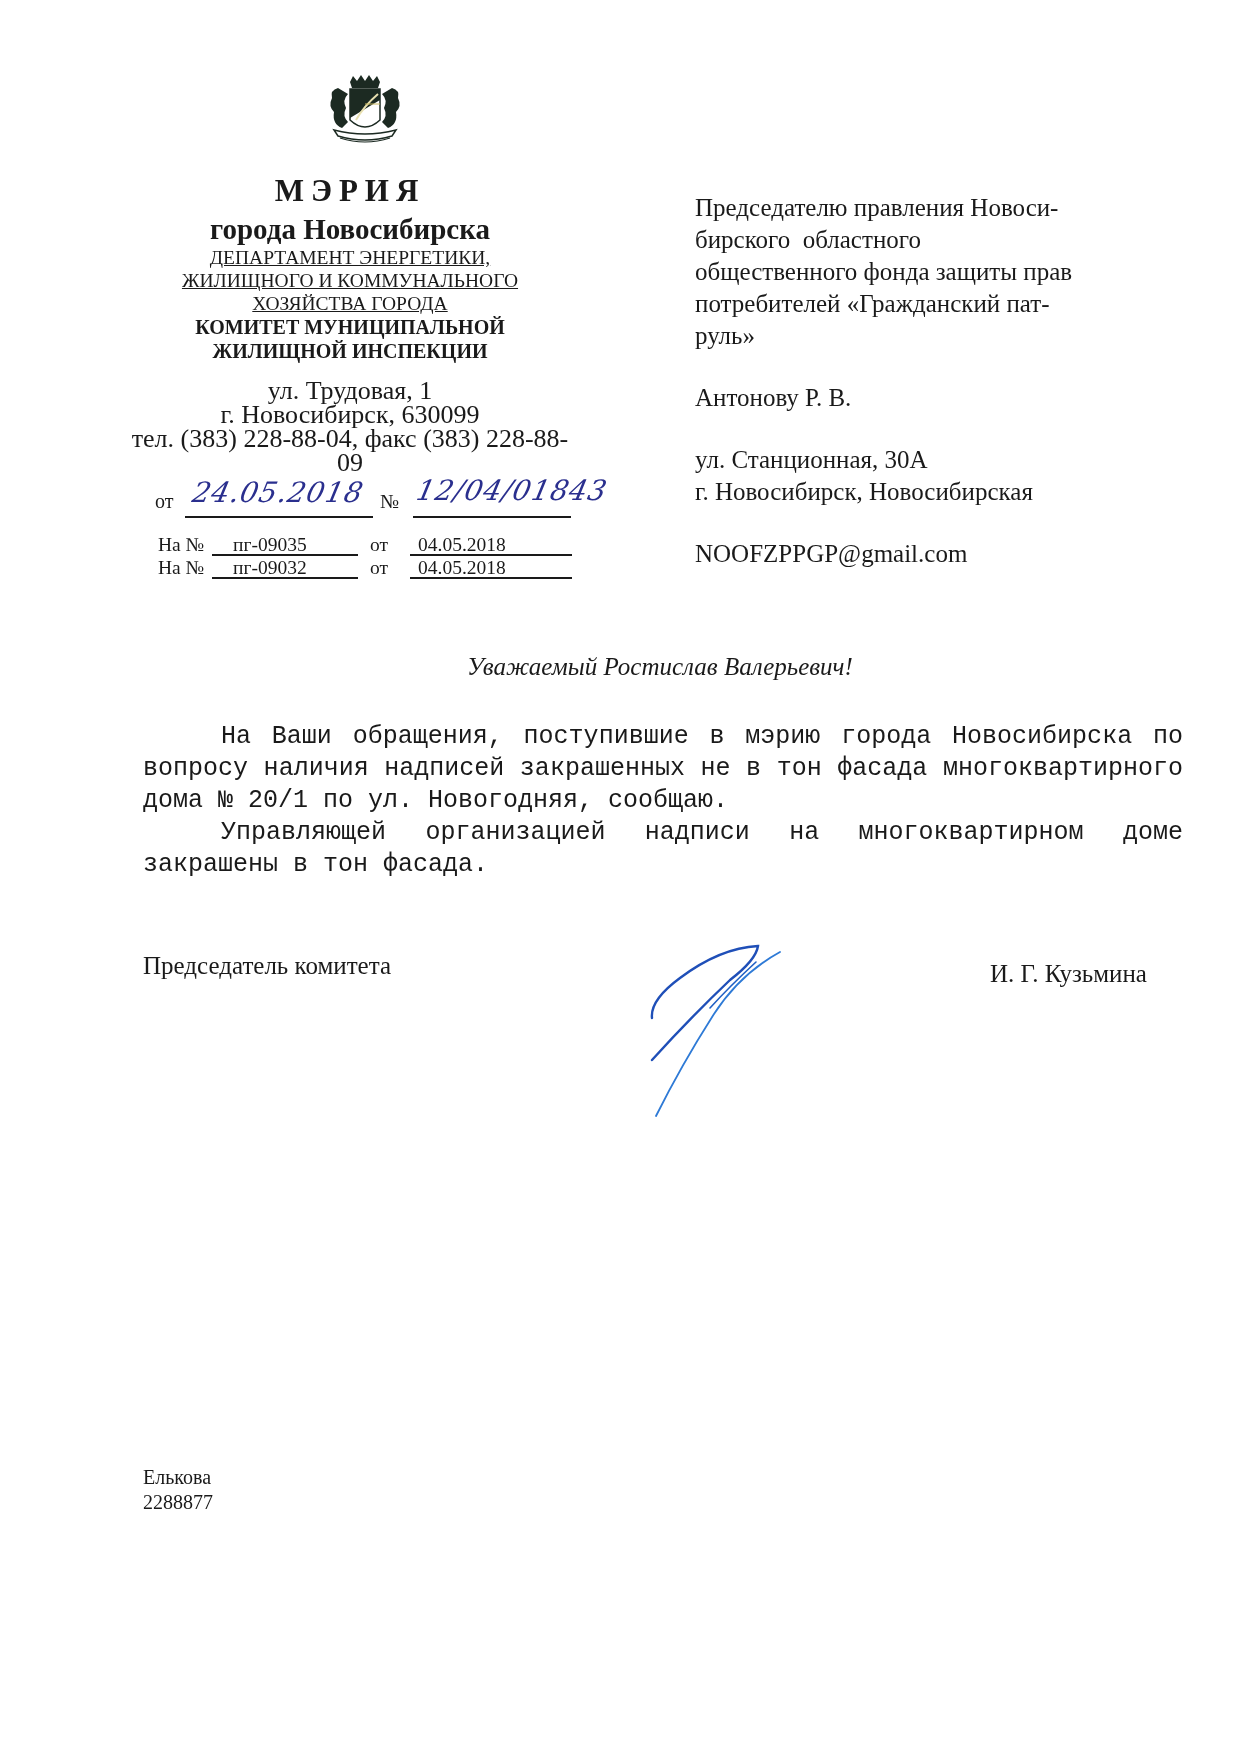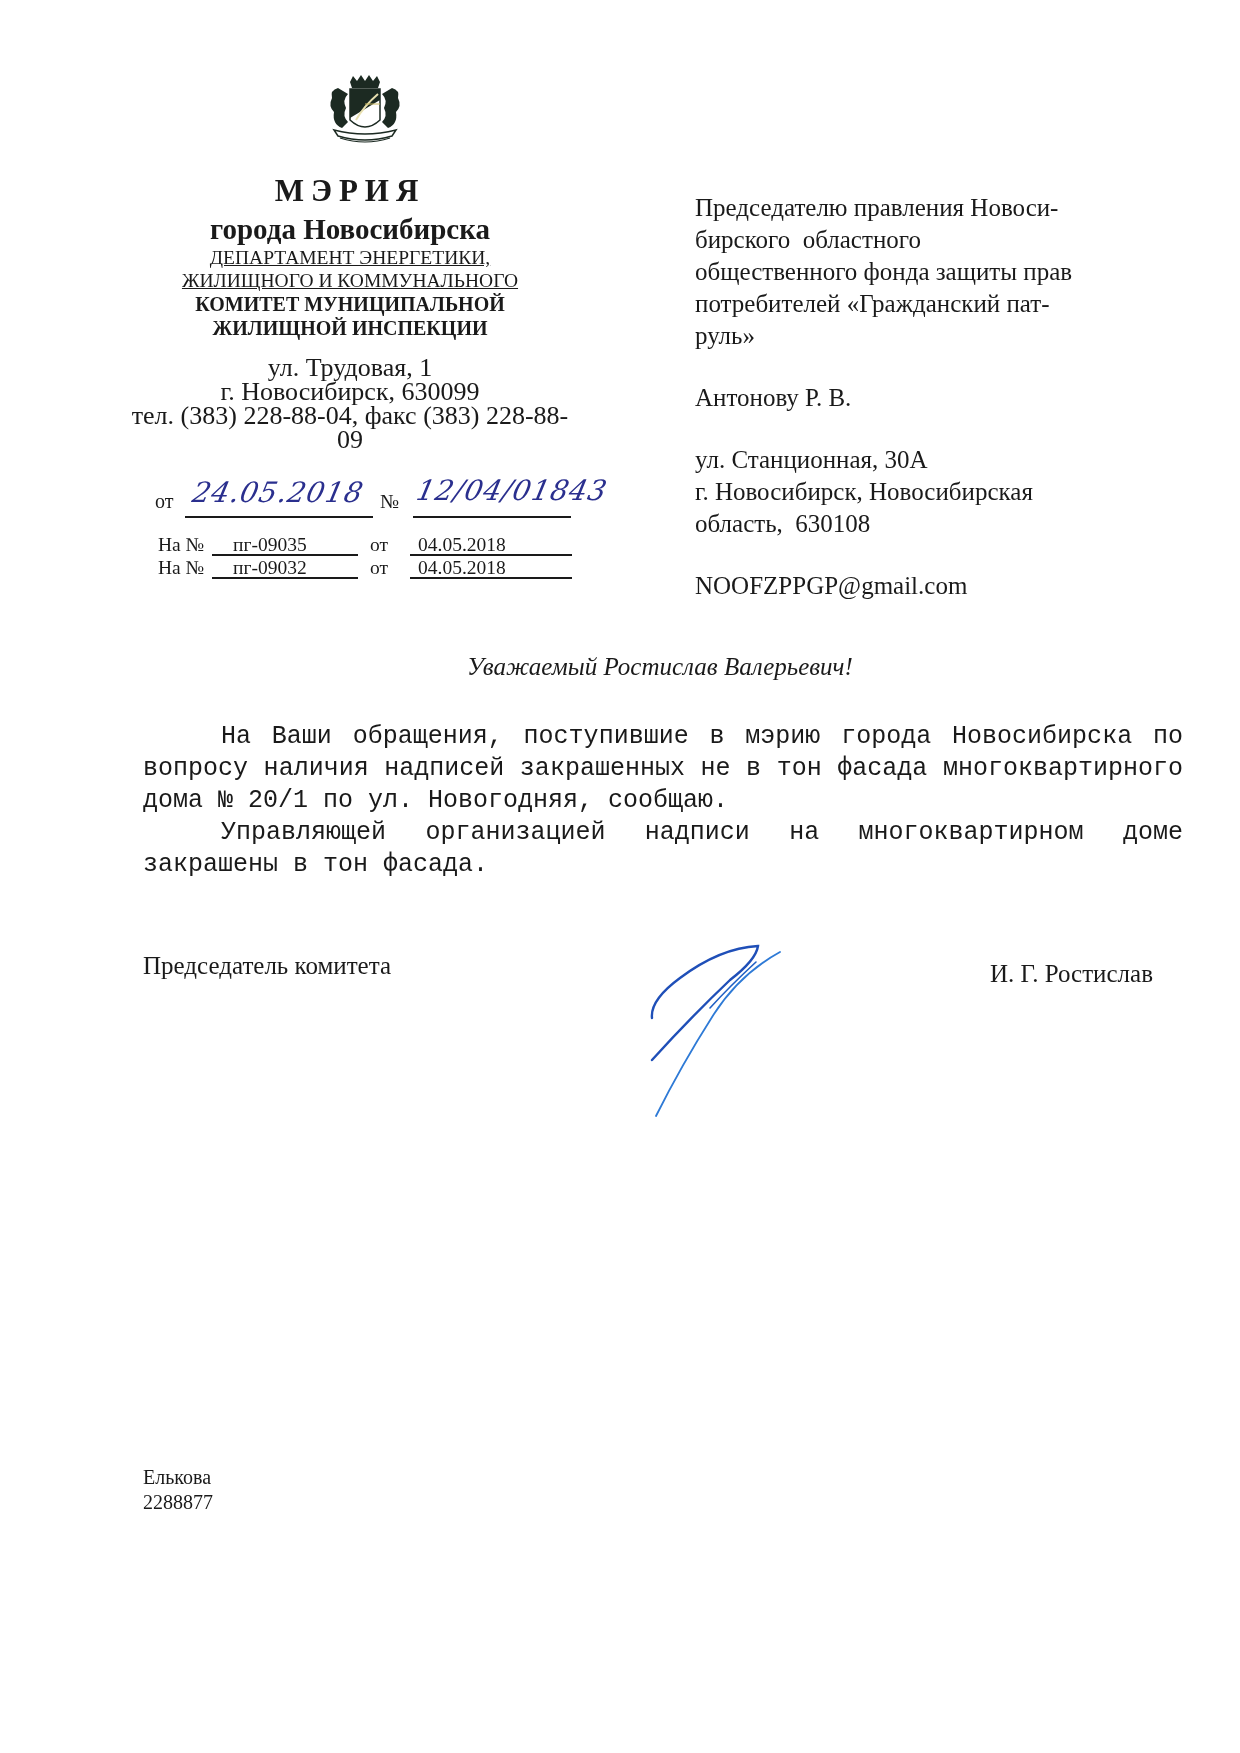--- a/index.html
+++ b/index.html
@@ -164,20 +164,21 @@
     <path d="M14 58 Q45 66 76 58 L72 64 Q45 72 18 64 Z" fill="#ffffff" stroke="#1c2a22" stroke-width="1.5"></path>
     <path d="M20 66 Q45 74 70 66" stroke="#1c2a22" stroke-width="1.2" fill="none"></path>
   </svg>
 </div>
 
 <div class="abs letterhead">
   <div class="lh-title">МЭРИЯ</div>
   <div class="lh-city">города Новосибирска</div>
   <div class="lh-dept">ДЕПАРТАМЕНТ ЭНЕРГЕТИКИ,</div>
   <div class="lh-dept">ЖИЛИЩНОГО И КОММУНАЛЬНОГО</div>
+  <div class="lh-dept">ХОЗЯЙСТВА ГОРОДА</div>
   <div class="lh-committee">КОМИТЕТ МУНИЦИПАЛЬНОЙ</div>
   <div class="lh-committee">ЖИЛИЩНОЙ ИНСПЕКЦИИ</div>
   <div class="lh-address">
     <div>ул. Трудовая, 1</div>
     <div>г. Новосибирск, 630099</div>
     <div>тел. (383) 228-88-04, факс (383) 228-88-09</div>
   </div>
 </div>
 
 <div class="abs outgoing">
@@ -212,38 +213,37 @@
   <div>Председателю правления Новоси-</div>
   <div style="white-space:pre;">бирского  областного</div>
   <div>общественного фонда защиты прав</div>
   <div>потребителей «Гражданский пат-</div>
   <div>руль»</div>
   <div class="addr-gap"></div>
   <div>Антонову Р. В.</div>
   <div class="addr-gap2"></div>
   <div>ул. Станционная, 30А</div>
   <div>г. Новосибирск, Новосибирская</div>
-  <div style="white-space:pre;">область,  630108</div>
   <div class="addr-gap2"></div>
   <div>NOOFZPPGP@gmail.com</div>
 </div>
 
 <div class="abs salutation">Уважаемый Ростислав Валерьевич!</div>
 
 <div class="abs body-text">
   <p>На Ваши обращения, поступившие в  мэрию города Новосибирска по вопросу наличия  надписей  закрашенных не в тон фасада многоквартирного дома № 20/1  по ул. Новогодняя, сообщаю.</p>
   <p class="last-justify">Управляющей организацией надписи на многоквартирном доме закрашены в тон фасада.</p>
 </div>
 
 <div class="abs sig-position">Председатель комитета</div>
 <div class="abs signature">
   <svg width="160" height="190" viewBox="0 0 160 190">
     <path d="M22 88 Q20 70 50 48 Q90 18 128 16 Q126 30 100 50 Q60 88 22 130" stroke="#1f4fb8" stroke-width="2.4" fill="none" stroke-linecap="round"></path>
     <path d="M150 22 Q110 44 84 84 Q52 134 26 186" stroke="#2e7ad6" stroke-width="1.8" fill="none" stroke-linecap="round"></path>
     <path d="M126 32 Q100 56 80 78" stroke="#1f5fc4" stroke-width="1.6" fill="none" stroke-linecap="round"></path>
   </svg>
 </div>
-<div class="abs sig-name">И. Г. Ростислав</div>
+<div class="abs sig-name">И. Г. Кузьмина</div>
 
 <div class="abs executor">
   <div>Елькова</div>
   <div>2288877</div>
 </div>
 
 </body></html>

